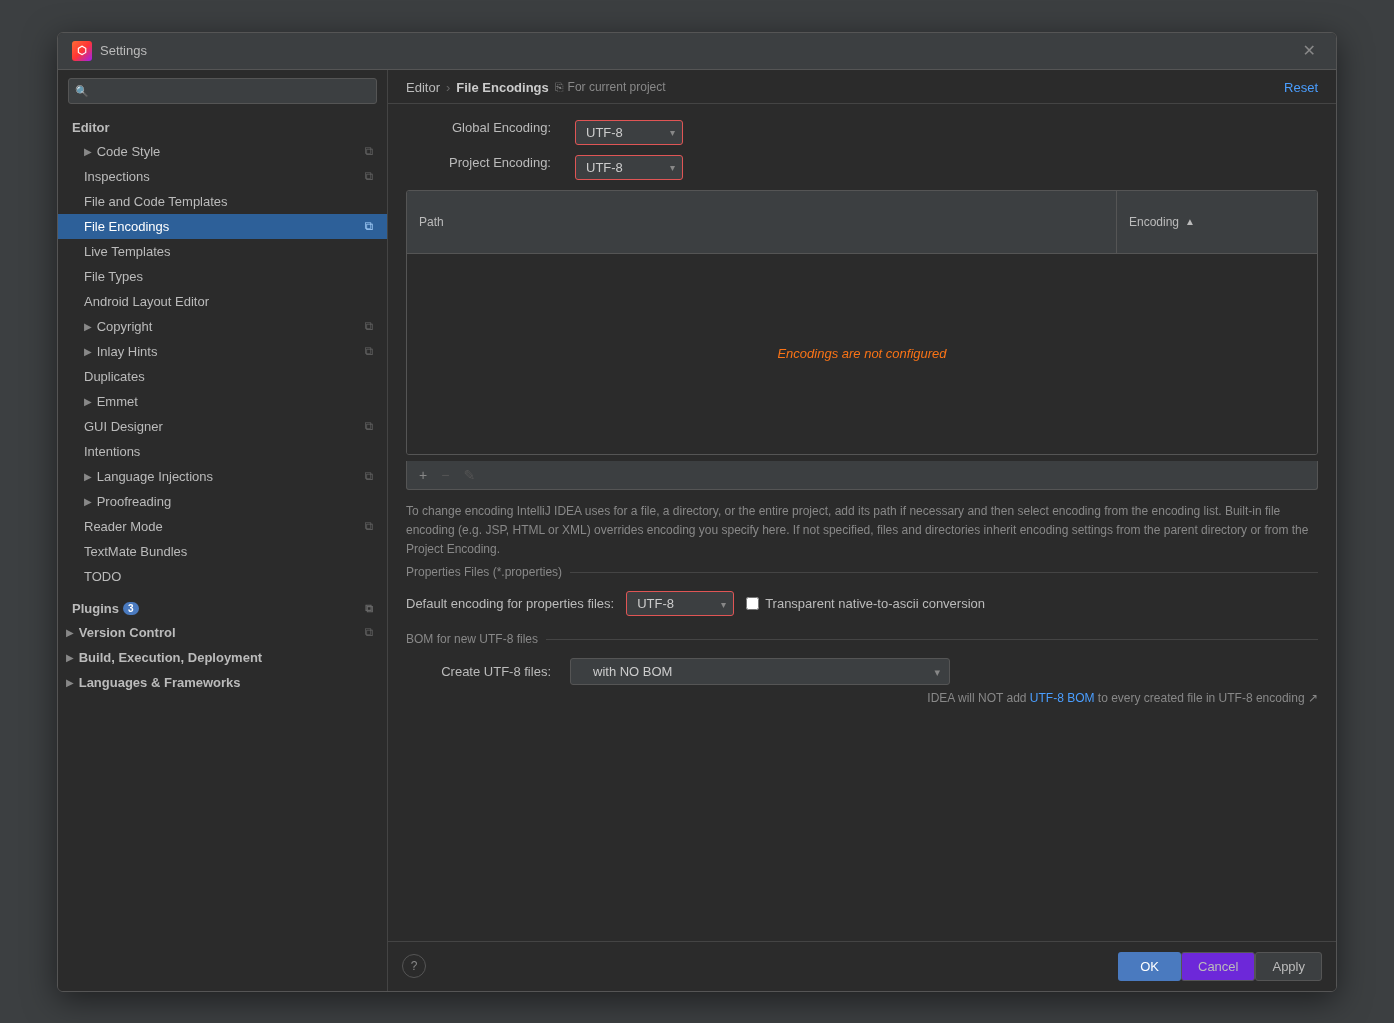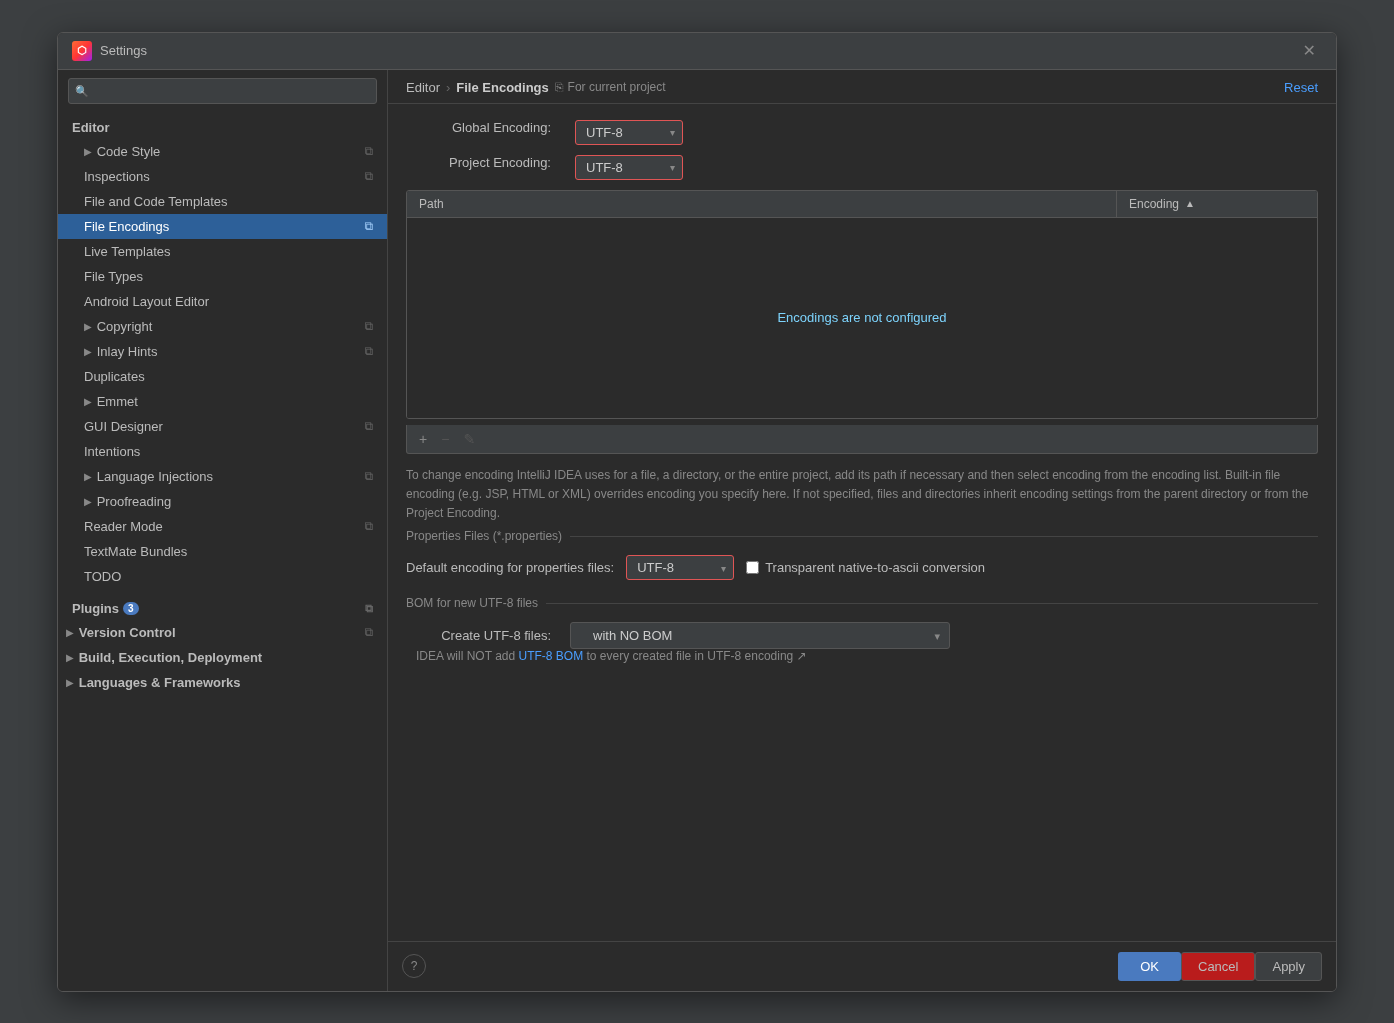--- a/index.html
+++ b/index.html
@@ -237,21 +237,21 @@
       border-radius: 3px;
       overflow: hidden;
       margin-bottom: 6px;
     }
     .table-header {
       display: flex;
       background: #3c3f41;
       border-bottom: 1px solid #555;
     }
     .table-header-cell {
-      padding: 6px 12px;
+      padding: 24px 12px;
       color: #bbbbbb;
       font-size: 12px;
       display: flex;
       align-items: center;
       gap: 4px;
     }
     .table-header-cell:first-child {
       flex: 1;
       border-right: 1px solid #555;
     }
@@ -259,22 +259,23 @@
       width: 200px;
     }
     .table-body {
       background: #2b2b2b;
       min-height: 200px;
       display: flex;
       align-items: center;
       justify-content: center;
     }
     .empty-text {
-      color: #7dd3fc;
-      font-size: 13px;
+      color: #f97316;
+      font-size: 13px;
+      font-style: italic;
     }
     
     .table-toolbar {
       display: flex;
       gap: 2px;
       padding: 4px 6px;
       border: 1px solid #555;
       border-top: none;
       background: #3c3f41;
       border-radius: 0 0 3px 3px;
@@ -376,21 +377,23 @@
       right: 10px;
       top: 50%;
       transform: translateY(-50%);
       pointer-events: none;
       color: #888;
       font-size: 11px;
     }
     .bom-note {
       color: #888;
       font-size: 12px;
+      margin-top: 6px;
       padding-left: 10px;
+      text-align: right;
     }
     .bom-note a {
       color: #4a9eff;
       text-decoration: none;
     }
     
     .bottom-bar {
       display: flex;
       align-items: center;
       justify-content: space-between;
@@ -423,21 +426,21 @@
     .btn-ok {
       background: #4a7abf;
       color: white;
       border: none;
       border-radius: 3px;
       padding: 6px 22px;
       font-size: 13px;
       cursor: pointer;
     }
     .btn-cancel {
-      background: #b91c1c;
+      background: #6d28d9;
       color: #bbbbbb;
       border: 1px solid #555;
       border-radius: 3px;
       padding: 6px 16px;
       font-size: 13px;
       cursor: pointer;
     }
     .btn-apply {
       background: #3c3f41;
       color: #bbbbbb;

